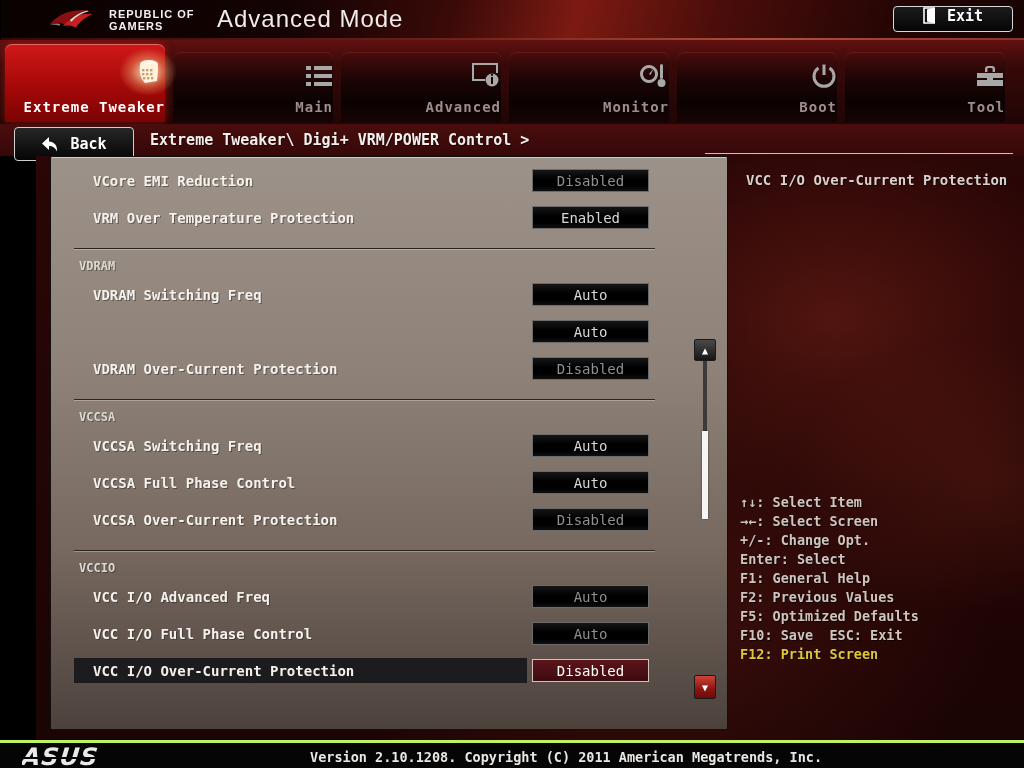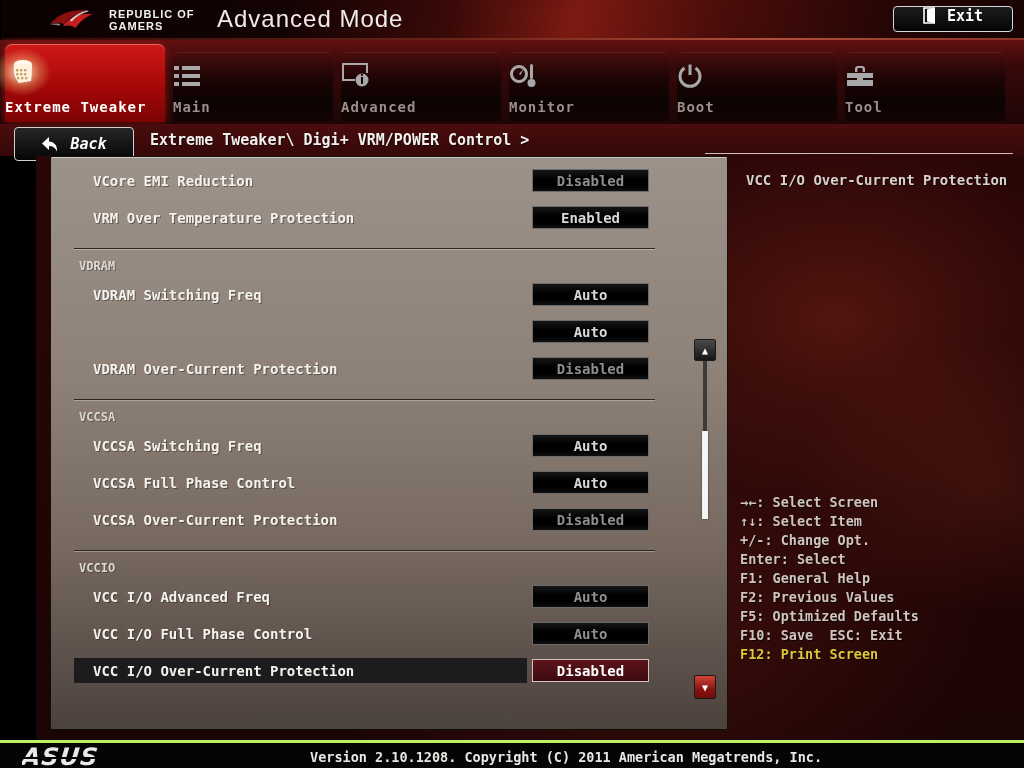--- a/index.html
+++ b/index.html
@@ -21,41 +21,41 @@
   .exit-btn { position:absolute; right:12px; top:6px; width:120px; height:26px;
     background:linear-gradient(#1c1c1c,#050505); border:1px solid #d8d8d8; border-radius:4px;
     color:#fff; font-family:"DejaVu Sans Mono",monospace; font-size:15px; font-weight:bold;
     display:flex; justify-content:center; gap:10px; cursor:pointer; }
 
   
   .tabbar { position:absolute; top:40px; left:0; width:1024px; height:84px;
     background:linear-gradient(180deg,#611010 0%,#380909 30%,#1f0505 100%);
     display:flex; align-items:flex-end; padding:0 0 2px 5px; gap:8px; }
   .tab { width:160px; height:70px; border-radius:7px 7px 0 0; display:flex; flex-direction:column;
-    align-items:flex-start; justify-content:flex-end; padding-bottom:7px; cursor:pointer;
+    align-items:flex-end; justify-content:flex-end; padding-bottom:7px; cursor:pointer;
     background:linear-gradient(#480d0d,#1a0404 42%,#0b0202 72%,#150404);
     box-shadow:inset 0 1px 0 rgba(255,120,90,0.15); }
   .tab .tab-label { font-size:14px; font-weight:bold; color:#9d8d8b; letter-spacing:1px; }
   .tab.active { height:78px;
     background:linear-gradient(#d01818,#a50808 55%,#7c0303);
     box-shadow:inset 0 1px 0 rgba(255,255,255,0.35), 0 0 8px rgba(200,30,20,0.6); }
   .tab.active .tab-label { color:#ffffff; }
   .tab-icon { flex:1; display:flex; align-items:center; justify-content:center; position:relative; }
   .glow { position:absolute; width:58px; height:48px; border-radius:50%;
     background:radial-gradient(closest-side, rgba(255,244,214,0.95), rgba(255,205,130,0.35) 60%, transparent 100%); }
   .tab svg { position:relative; }
 
   
   .crumb-bar { position:absolute; top:124px; left:0; width:1024px; height:32px;
     background:linear-gradient(#4a0d0d,#350808); }
   .crumb-line { position:absolute; left:705px; bottom:2px; width:308px; height:1px; background:#c9c1b9; }
   .back-btn { position:absolute; left:14px; top:3px; width:120px; height:34px;
     background:linear-gradient(#262626,#050505); border:1px solid #cfcfcf; border-radius:4px;
     color:#fff; font-size:15px; font-weight:bold; font-family:"DejaVu Sans Mono",monospace;
-    display:flex; align-items:center; justify-content:center; gap:12px; cursor:pointer;font-style:italic; }
+    display:flex; align-items:center; justify-content:center; gap:12px; cursor:pointer; }
   .crumb-path { position:absolute; left:150px; top:7px; color:#f3efec; font-size:15px;
     font-weight:bold; text-shadow:1px 1px 0 rgba(0,0,0,0.6); }
 
   
   .content { position:absolute; top:156px; left:0; width:1024px; height:584px;
     background:
       radial-gradient(420px 300px at 78% 28%, rgba(195,62,40,0.28), transparent 62%),
       radial-gradient(520px 380px at 60% 78%, rgba(170,50,35,0.22), transparent 66%),
       radial-gradient(300px 220px at 92% 55%, rgba(205,75,45,0.18), transparent 62%),
       linear-gradient(#2a0606,#1b0404); margin-left: 36px; }
@@ -67,21 +67,21 @@
   .settings-list { position:relative; padding-top:5px; }
   .row { position:relative; height:37px; }
   .row-label-wrap { position:absolute; left:23px; top:6px; width:453px; height:25px;
     display:flex; align-items:center; padding-left:19px; }
   .row.selected .row-label-wrap { background:#1c1c1e; }
   .row-label { font-size:14px; font-weight:bold; color:#f5f2ee;
     text-shadow:1px 1px 0 rgba(40,35,30,0.5); }
   .value-btn { position:absolute; right:78px; top:7px; width:117px; height:23px;
     background:linear-gradient(#161616,#000 45%,#000 75%,#101010);
     border:1px solid #6b6b6b; color:#d8d8d8; font-family:"DejaVu Sans Mono",monospace;
-    font-size:14px; font-weight:bold; text-align:center; cursor:pointer; }
+    font-size:14px; font-weight:normal; text-align:center; cursor:pointer; }
   .value-btn.dim { color:#8f8f8f; }
   .value-btn.sel { background:linear-gradient(#5c151a,#3c0a0f);
     border:1px solid #cfc3bb; color:#ffffff; }
   .group-header { height:20px; margin-top:-2px; padding-left:28px; display:flex; align-items:center;
     font-size:12px; font-weight:bold; color:#dcd8d3; text-shadow:1px 1px 0 rgba(40,35,30,0.45); }
   .separator { height:0; margin:12px 72px 8px 23px;
     border-top:1px solid #2b2622; border-bottom:1px solid rgba(235,225,215,0.38); }
 
   
   .scrollbar { position:absolute; left:643px; top:182px; width:22px; height:360px; }
@@ -314,22 +314,22 @@
       <div class="scrollbar">
         <div class="sb-btn sb-up">▲</div>
         <div class="sb-track"></div>
         <div class="sb-thumb"></div>
         <div class="sb-btn sb-down">▼</div>
       </div>
     </div>
 
     <div class="help-title">VCC I/O Over-Current Protection</div>
     <div class="legend">
+        <div class="legend-line">↑↓: Select Item</div>
         <div class="legend-line">→←: Select Screen</div>
-        <div class="legend-line">↑↓: Select Item</div>
         <div class="legend-line">+/-: Change Opt.</div>
         <div class="legend-line">Enter: Select</div>
         <div class="legend-line">F1: General Help</div>
         <div class="legend-line">F2: Previous Values</div>
         <div class="legend-line">F5: Optimized Defaults</div>
         <div class="legend-line">F10: Save  ESC: Exit</div>
         <div class="legend-line hl">F12: Print Screen</div>
       </div>
 
   </div>

